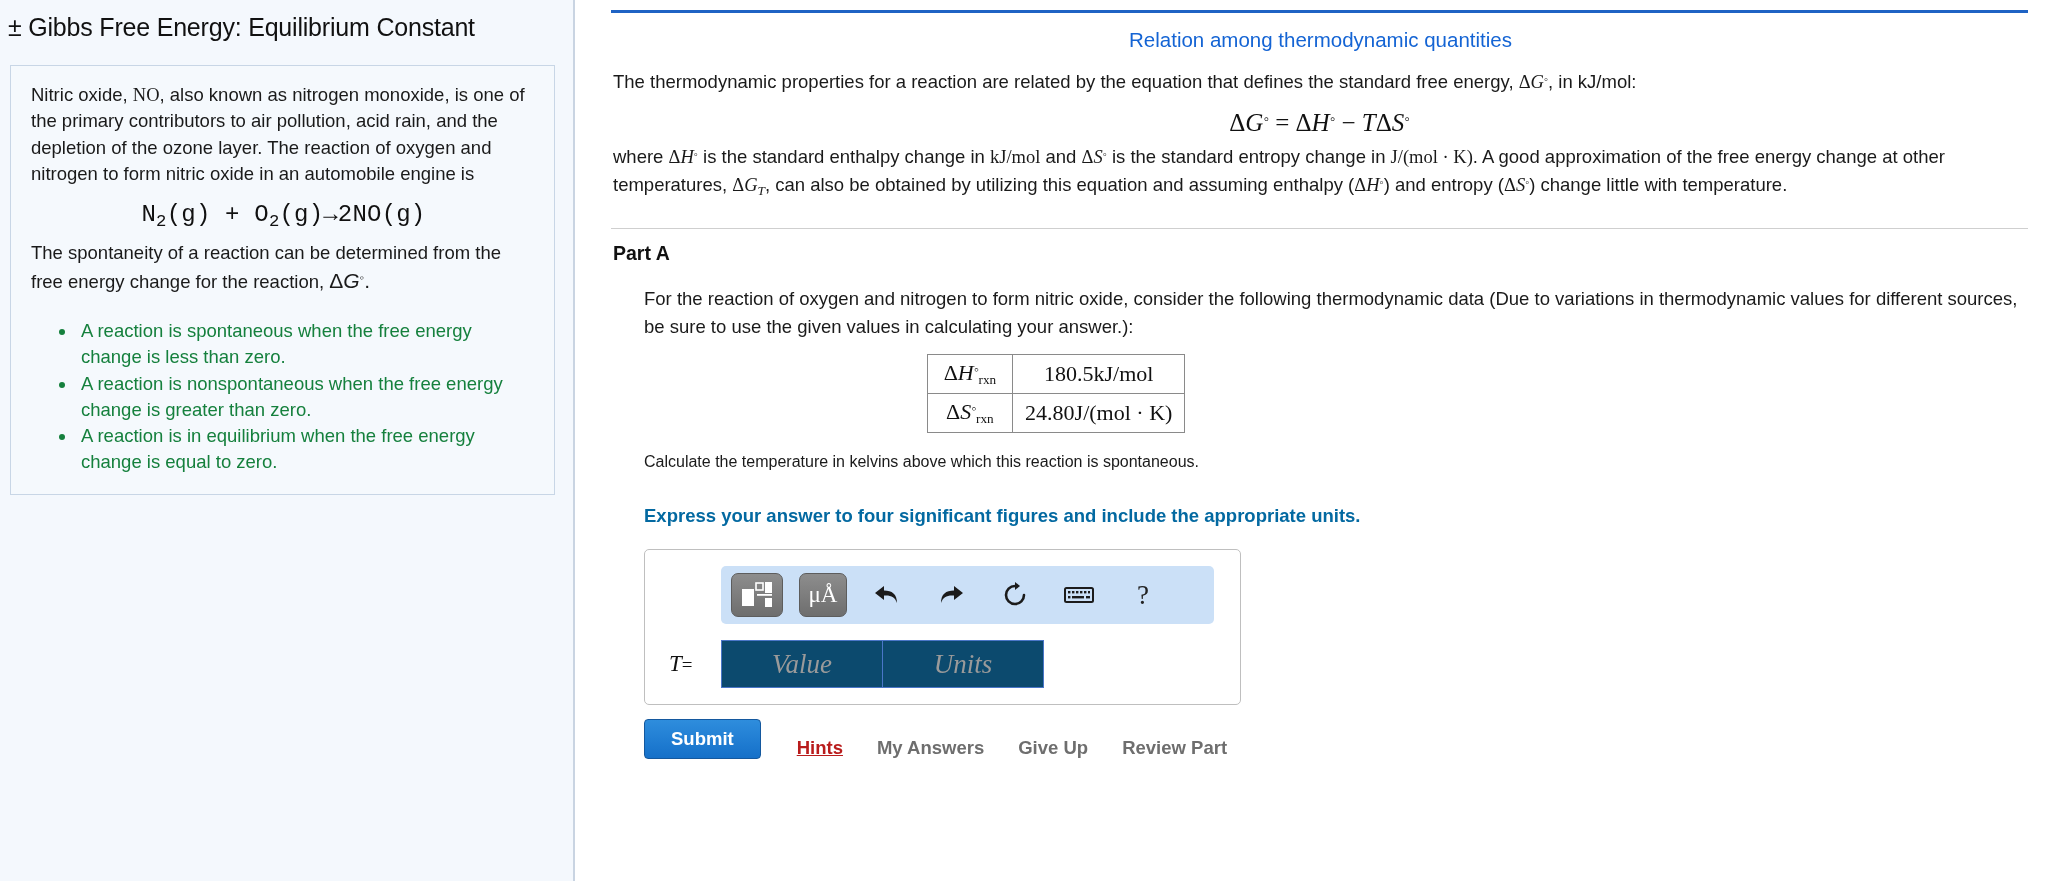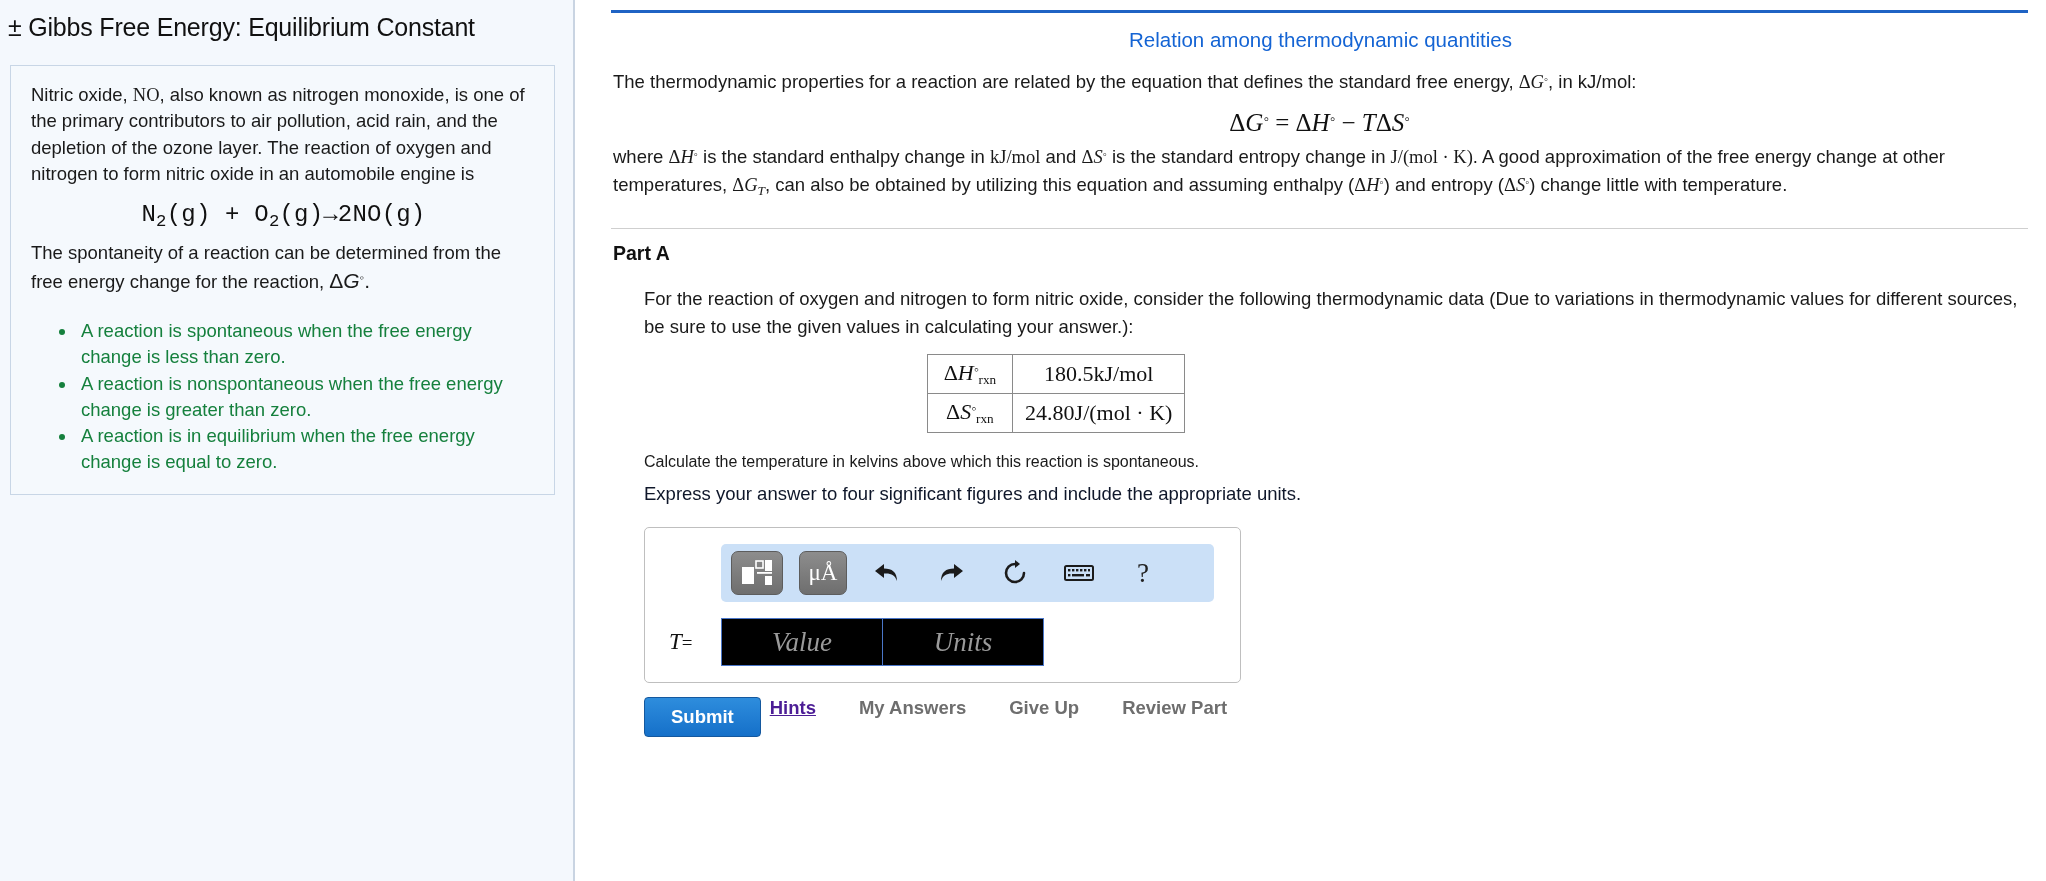--- a/index.html
+++ b/index.html
@@ -169,23 +169,23 @@
   table.thermo td.sym {
     padding: 5px 16px;
   }
   .calc-line {
     font-size: 16px;
     color: #1a1a1a;
     margin: 20px 0 0 0;
   }
   .express-line {
     font-size: 18.5px;
-    font-weight: normal;
-    color: #0f172a;
-    margin: 12px 0 0 0;
+    font-weight: bold;
+    color: #0369a1;
+    margin: 34px 0 0 0;
   }
 
   
   .answer-box {
     margin: 22px 0 0 0;
     width: 597px;
     border: 1px solid #bfbfbf;
     border-radius: 5px;
     background: #ffffff;
     box-sizing: border-box;
@@ -251,51 +251,52 @@
     color: #111;
   }
   .t-label .eqs { font-style: normal; font-size: 19px; }
   .field {
     height: 48px;
     border: 1px solid #4a76c8;
     box-sizing: border-box;
     display: flex;
     align-items: center;
     justify-content: center;
-    background: #000000;
+    background: #0c4a6e;
     font-family: "Liberation Serif", serif;
     font-style: italic;
     font-size: 27px;
     color: #9a9a9a;
     cursor: text;
   }
   .field.value { width: 162px; }
   .field.units { width: 162px; margin-left: -1px; }
 
   .submit-row {
     display: flex;
-    align-items: flex-start;
+    align-items: flex-end;
     margin: 14px 0 0 0;
-    gap: 9px;
+    gap: 0;
   }
   .submit-btn {
     background: linear-gradient(#2e8ddd, #1570c9);
     border: 1px solid #14589e;
     border-radius: 4px;
     color: #ffffff;
     font-size: 18.5px;
     font-weight: bold;
     padding: 8px 26px;
     cursor: pointer;
   }
   .link-hints {
-    color: #4c1d95;
+    color: #b91c1c;
     font-size: 18.5px;
     font-weight: bold;
     text-decoration: underline;
+    margin-left: 36px;
     cursor: pointer;
   }
   .link-gray {
     color: #6e6e6e;
     font-size: 18.5px;
     font-weight: bold;
     margin-left: 34px;
     cursor: pointer;
   }
 </style>

